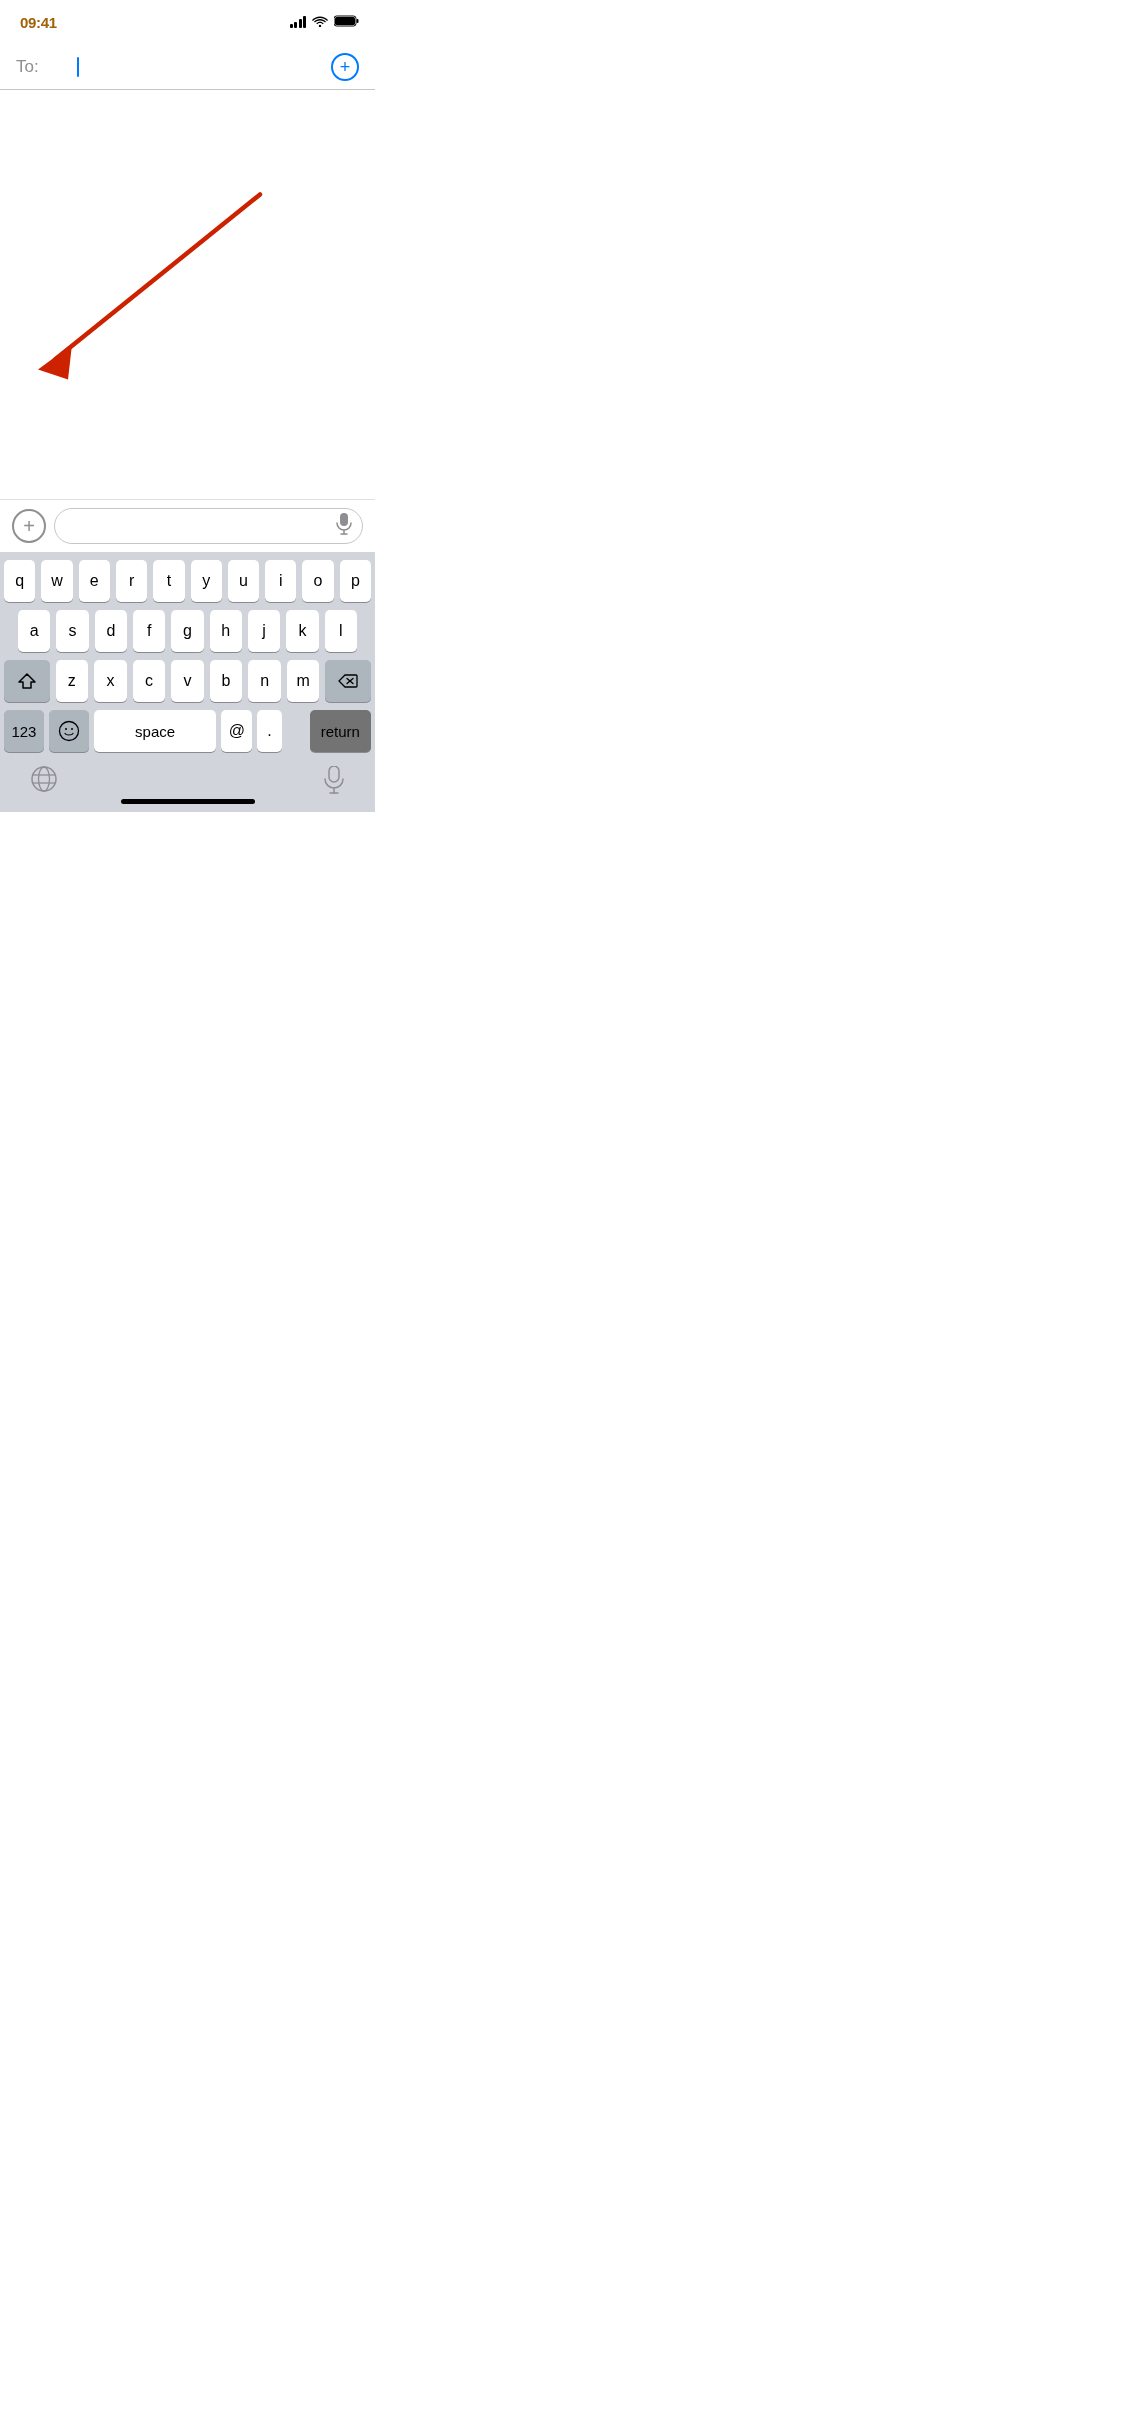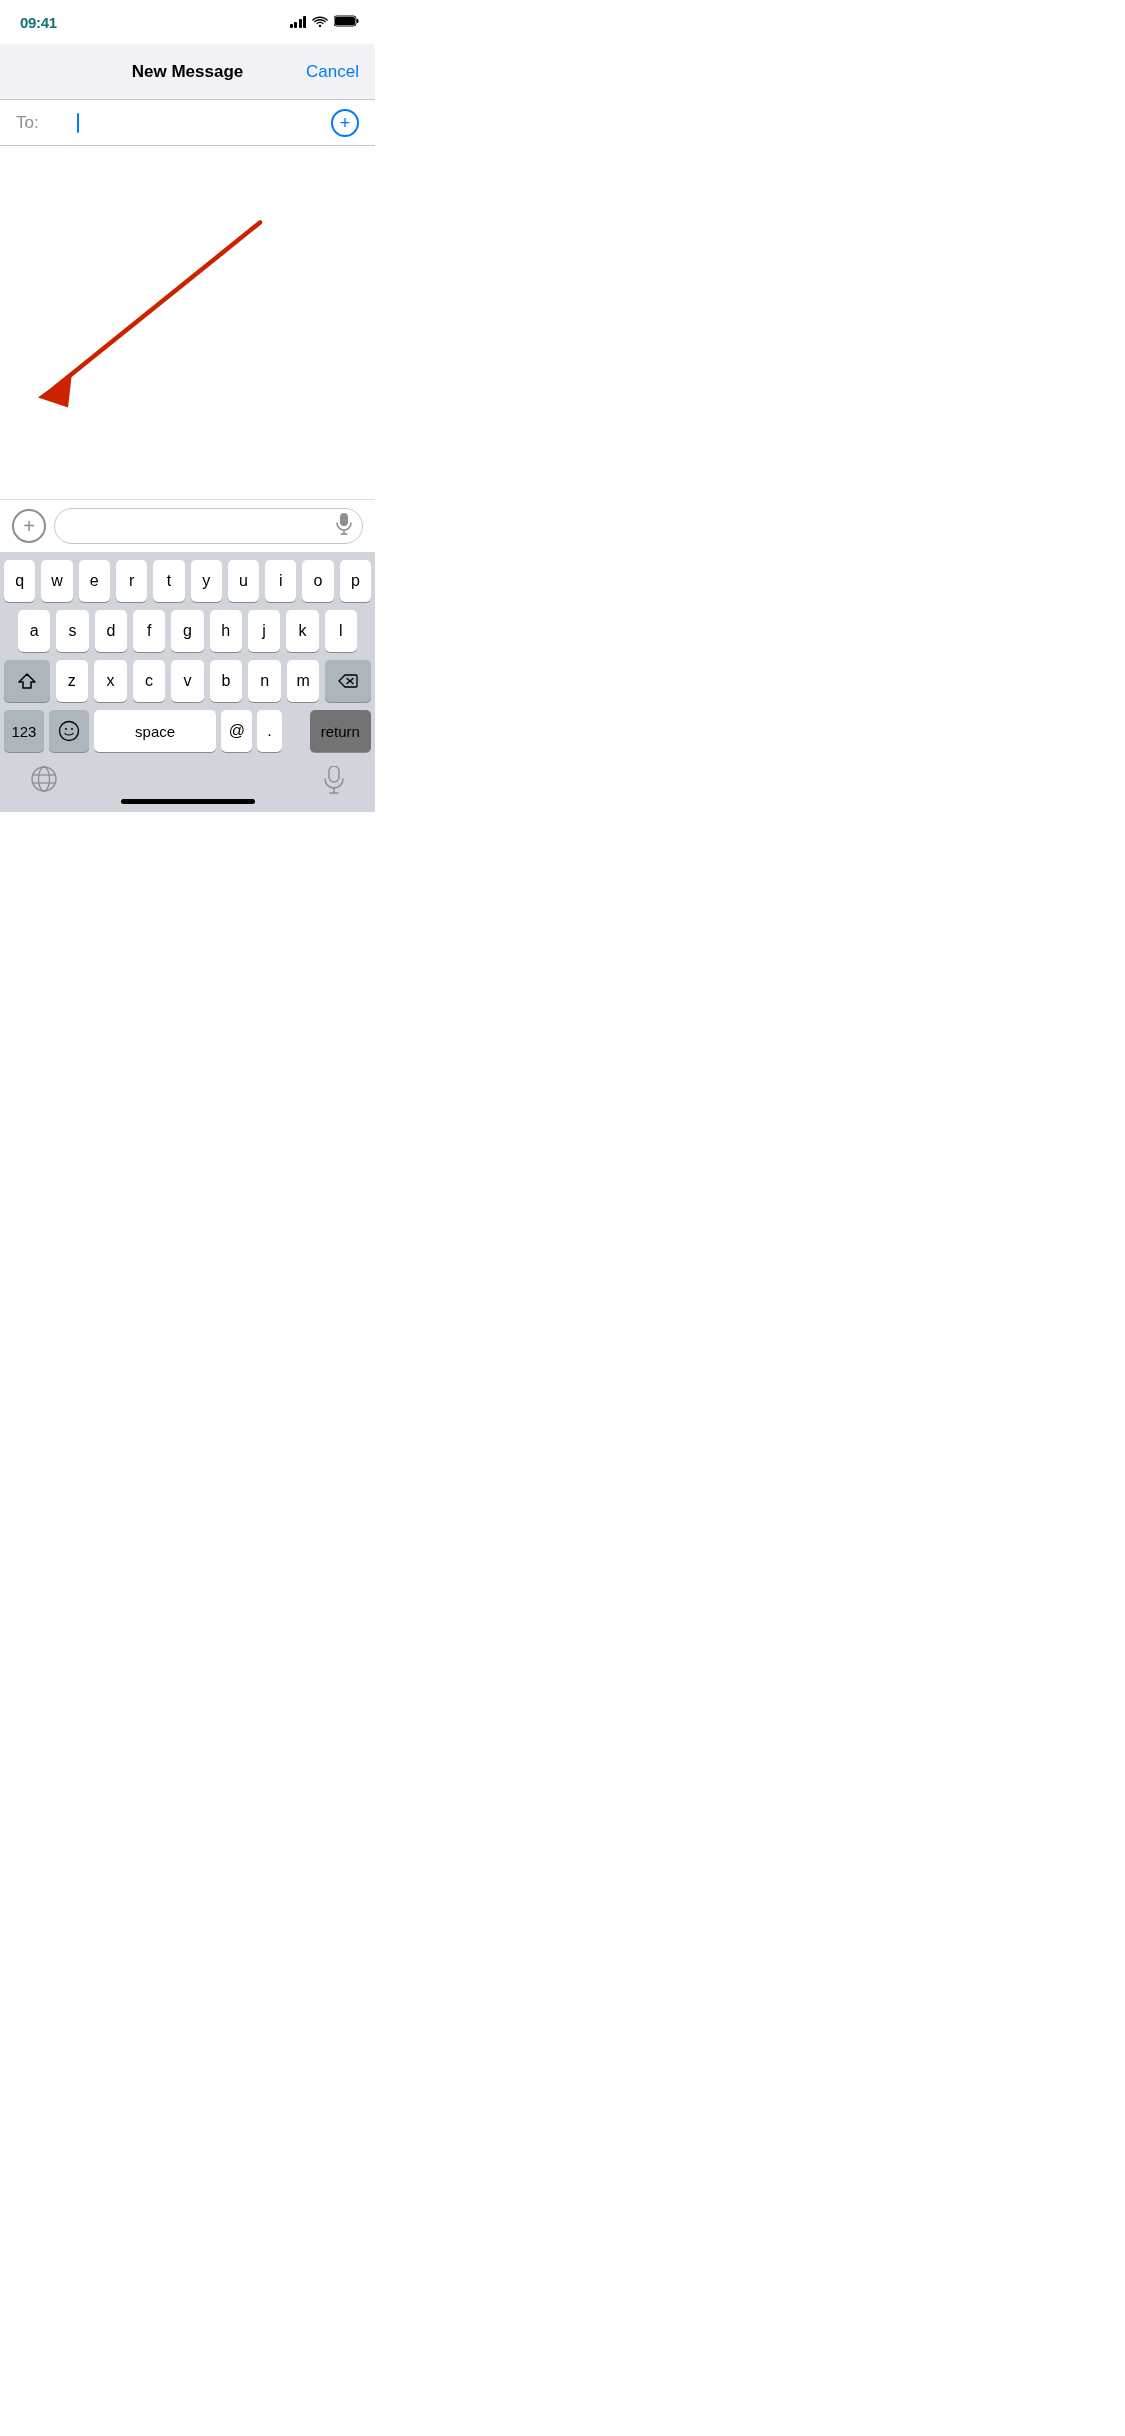--- a/index.html
+++ b/index.html
@@ -20,21 +20,21 @@
       height: 44px;
       display: flex;
       align-items: center;
       justify-content: space-between;
       padding: 0 16px 0 20px;
       position: relative;
     }
     .status-time {
       font-size: 15px;
       font-weight: 600;
-      color: #0f766e;
+      color: #a16207;
       letter-spacing: -0.3px;
     }
     .status-icons {
       display: flex;
       align-items: center;
       gap: 6px;
     }
     .signal-bars {
       display: flex;
       align-items: flex-end;
@@ -318,24 +318,20 @@
         <rect x="0" y="1" width="22" height="10" rx="2.5" ry="2.5" stroke="#000" stroke-width="1" fill="none"></rect>
         <rect x="1" y="2" width="20" height="8" rx="1.5" ry="1.5" fill="#000"></rect>
         <rect x="22.5" y="4" width="2" height="4" rx="1" fill="#000"></rect>
       </svg>
     </span>
   </div>
 </div>
 
 <div class="content-area">
 
-  <div class="nav-bar">
-    <span class="nav-title">New Message</span>
-    <span class="nav-cancel">Cancel</span>
-  </div>
 
   <div class="to-field">
     <span class="to-label">To:</span>
     <div class="to-input-area">
       <div class="to-cursor"></div>
     </div>
     <div class="add-recipient-btn">
       <span>+</span>
     </div>
   </div>

